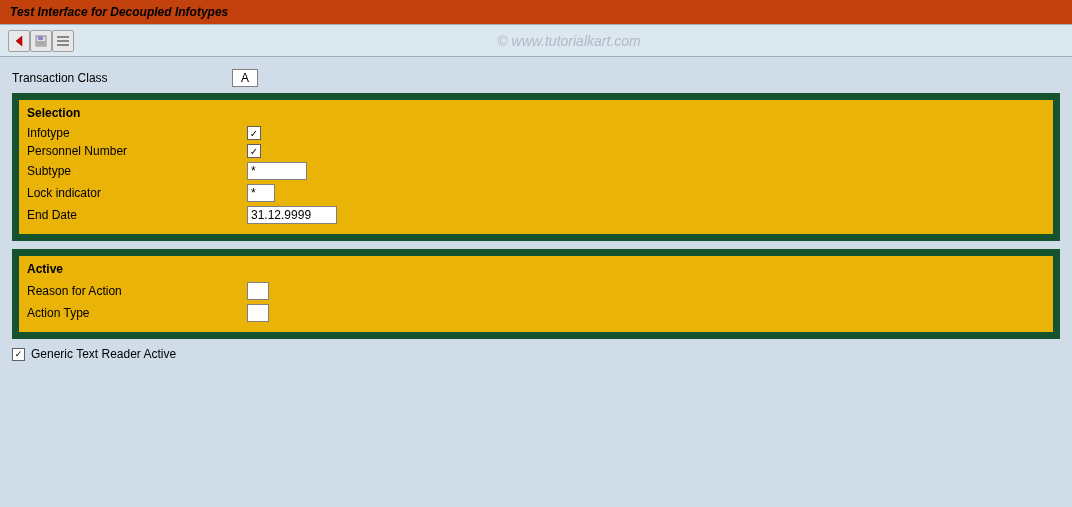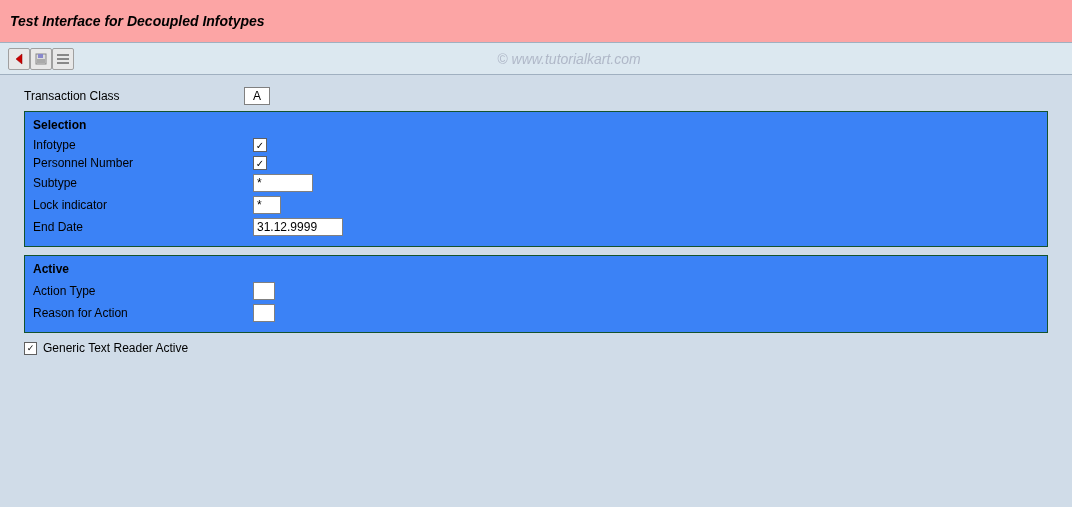--- a/index.html
+++ b/index.html
@@ -3,25 +3,25 @@
   <meta charset="utf-8">
   <style>
     * { box-sizing: border-box; margin: 0; padding: 0; }
     body {
       font-family: Arial, sans-serif;
       font-size: 12px;
       background-color: #d0dce8;
       color: #000;
     }
     .title-bar {
-      background-color: #fca5a5;
-      padding: 13px 10px;
+      background-color: #c2410c;
+      padding: 5px 10px;
       font-weight: bold;
       font-style: italic;
-      font-size: 14px;
+      font-size: 12px;
       border-bottom: 1px solid #a0b0c0;
     }
     .toolbar {
       background-color: #dce8f0;
       padding: 4px 8px;
       display: flex;
       align-items: center;
       gap: 0;
       border-bottom: 1px solid #a0b0c0;
       min-height: 32px;
@@ -40,21 +40,21 @@
     .toolbar-watermark {
       flex: 1;
       text-align: center;
       color: #b0b8c8;
       font-size: 14px;
       font-style: italic;
       pointer-events: none;
       user-select: none;
     }
     .main-content {
-      padding: 8px 24px;
+      padding: 8px 12px;
     }
     .field-row {
       display: flex;
       align-items: center;
       margin-bottom: 4px;
     }
     .field-label {
       width: 220px;
       font-size: 12px;
       padding-right: 6px;
@@ -85,22 +85,22 @@
     .transaction-value {
       border: 1px solid #808080;
       background: #ffffff;
       padding: 1px 4px;
       font-size: 12px;
       width: 22px;
       height: 18px;
       text-align: center;
     }
     .section-box {
-      border: 1px solid #14532d;
-      background-color: #3b82f6;
+      border: 7px solid #14532d;
+      background-color: #eab308;
       margin-bottom: 8px;
       padding: 6px 8px;
     }
     .section-title {
       font-size: 12px;
       font-weight: bold;
       margin-bottom: 6px;
       color: #000;
     }
     .checkbox-icon {
@@ -202,26 +202,26 @@
     <div class="field-row">
       <div class="field-label">End Date</div>
       <input class="field-input field-input-large" type="text" value="31.12.9999" style="">
     </div>
   </div>
 
   <div class="section-box">
     <div class="section-title">Active</div>
 
     <div class="field-row">
+      <div class="field-label">Reason for Action</div>
+      <input class="field-input" type="text" value="" style="width: 22px; height: 18px;">
+    </div>
+
+    <div class="field-row">
       <div class="field-label">Action Type</div>
-      <input class="field-input" type="text" value="" style="width: 22px; height: 18px;">
-    </div>
-
-    <div class="field-row">
-      <div class="field-label">Reason for Action</div>
       <input class="field-input" type="text" value="" style="width: 22px; height: 18px;">
     </div>
   </div>
 
   <div class="bottom-row">
     <div class="bottom-checkbox checked"></div>
     <span>Generic Text Reader Active</span>
   </div>
 
 </div>

